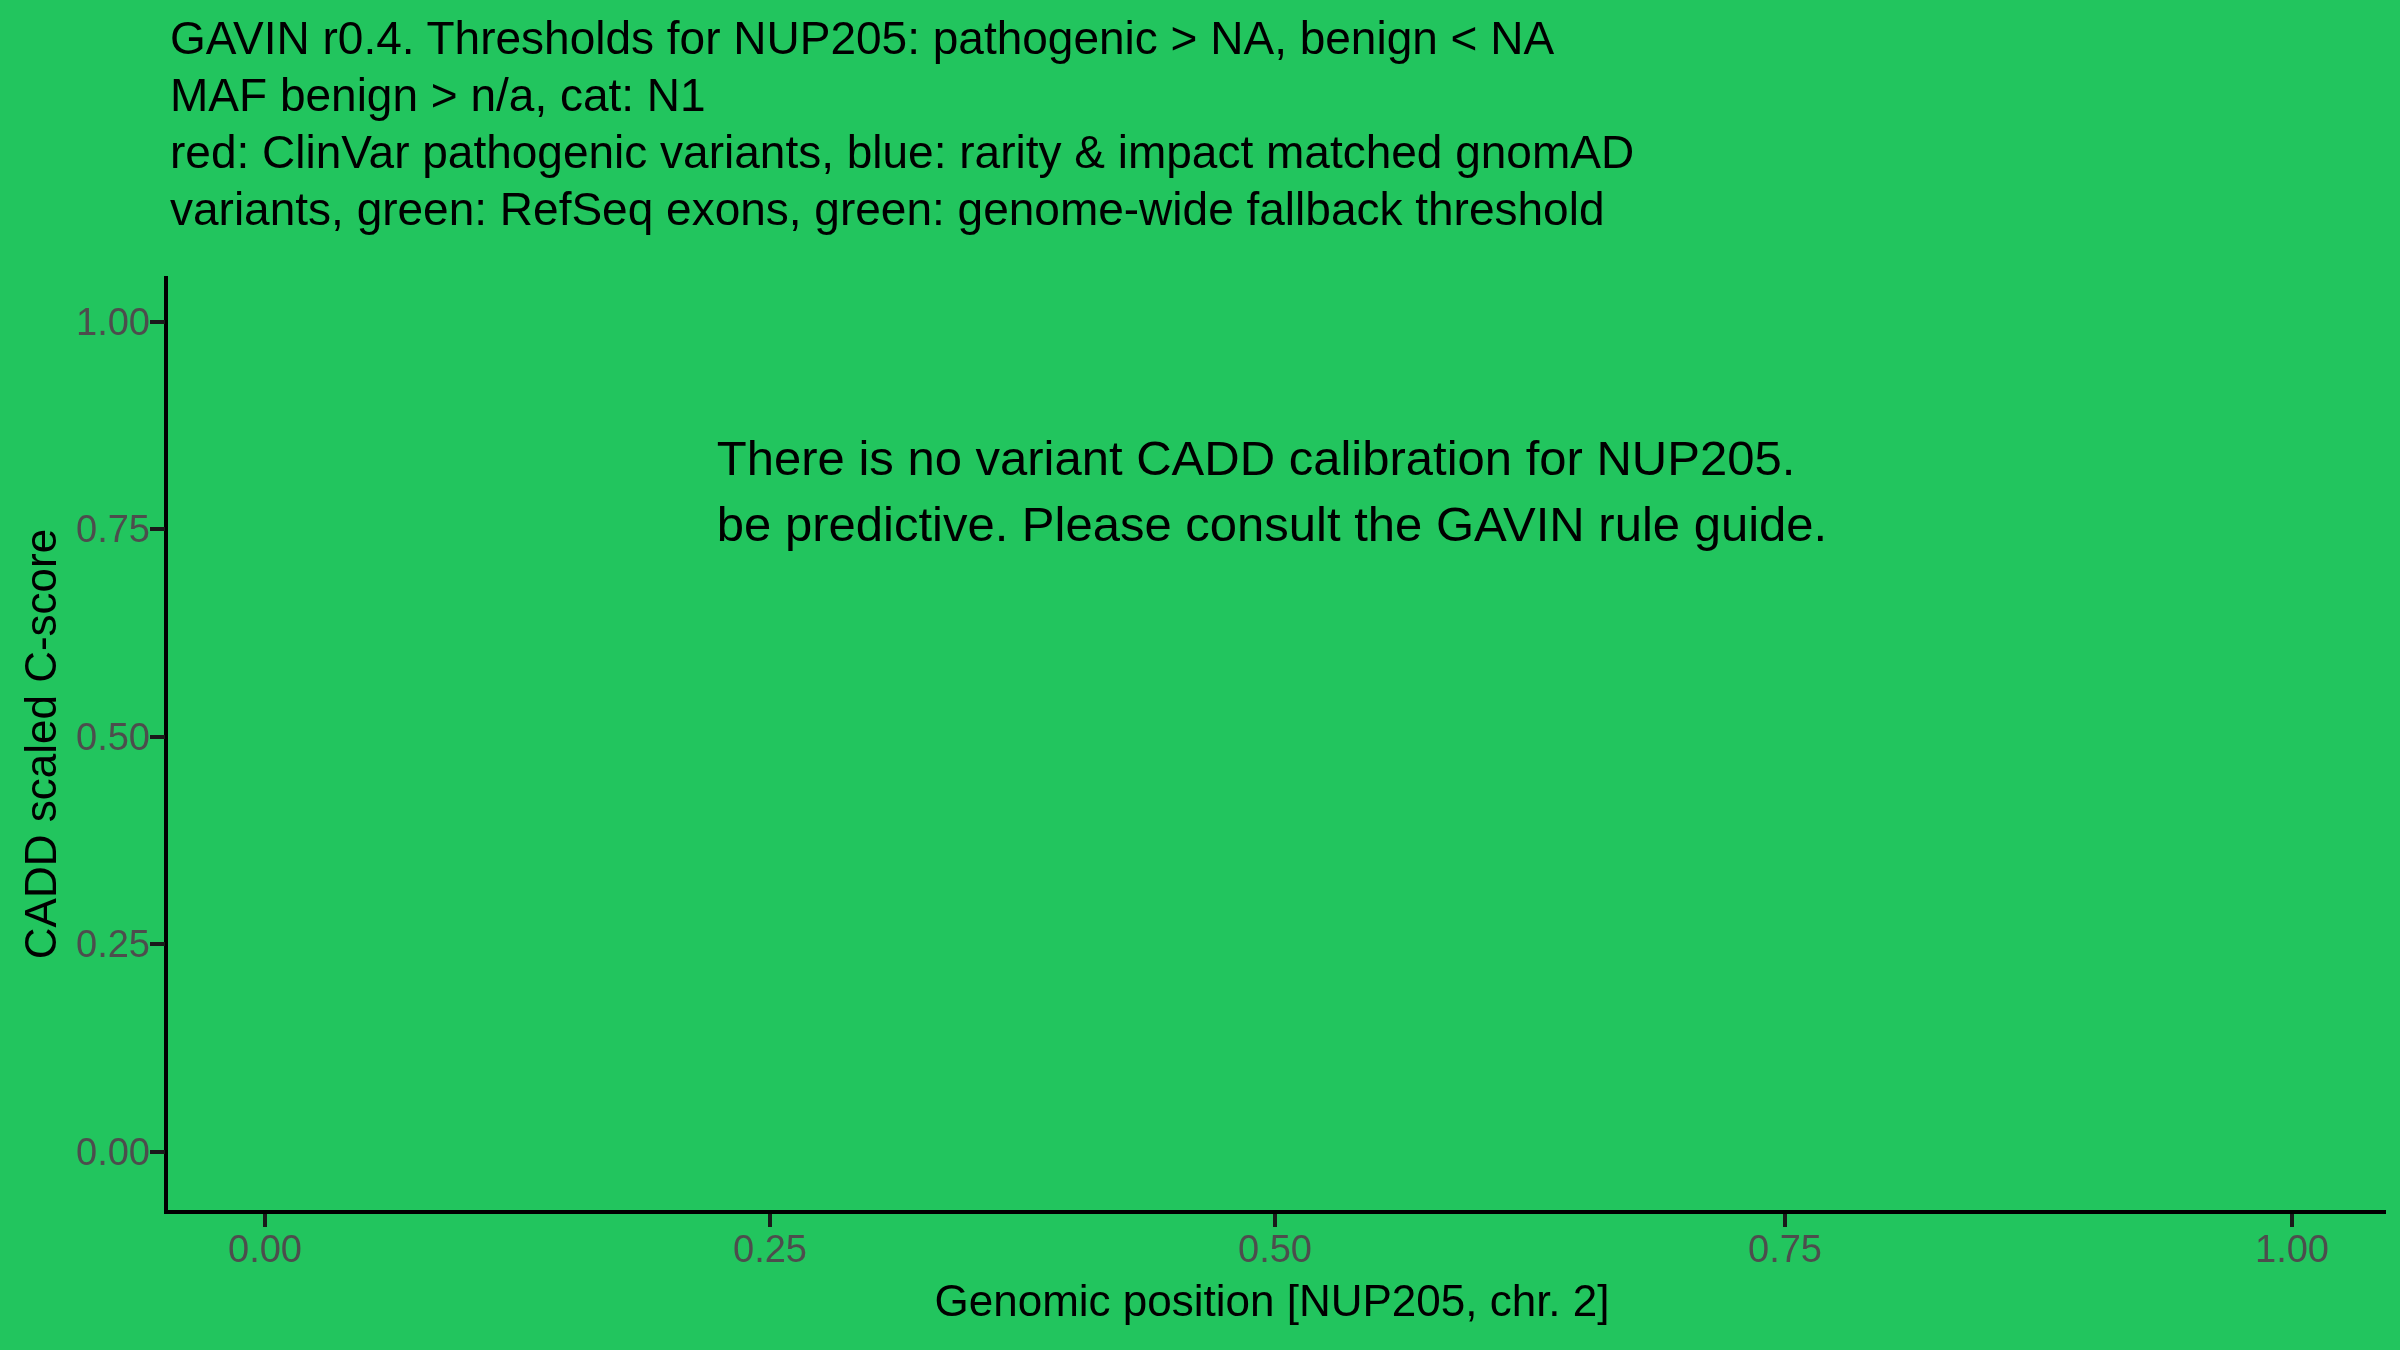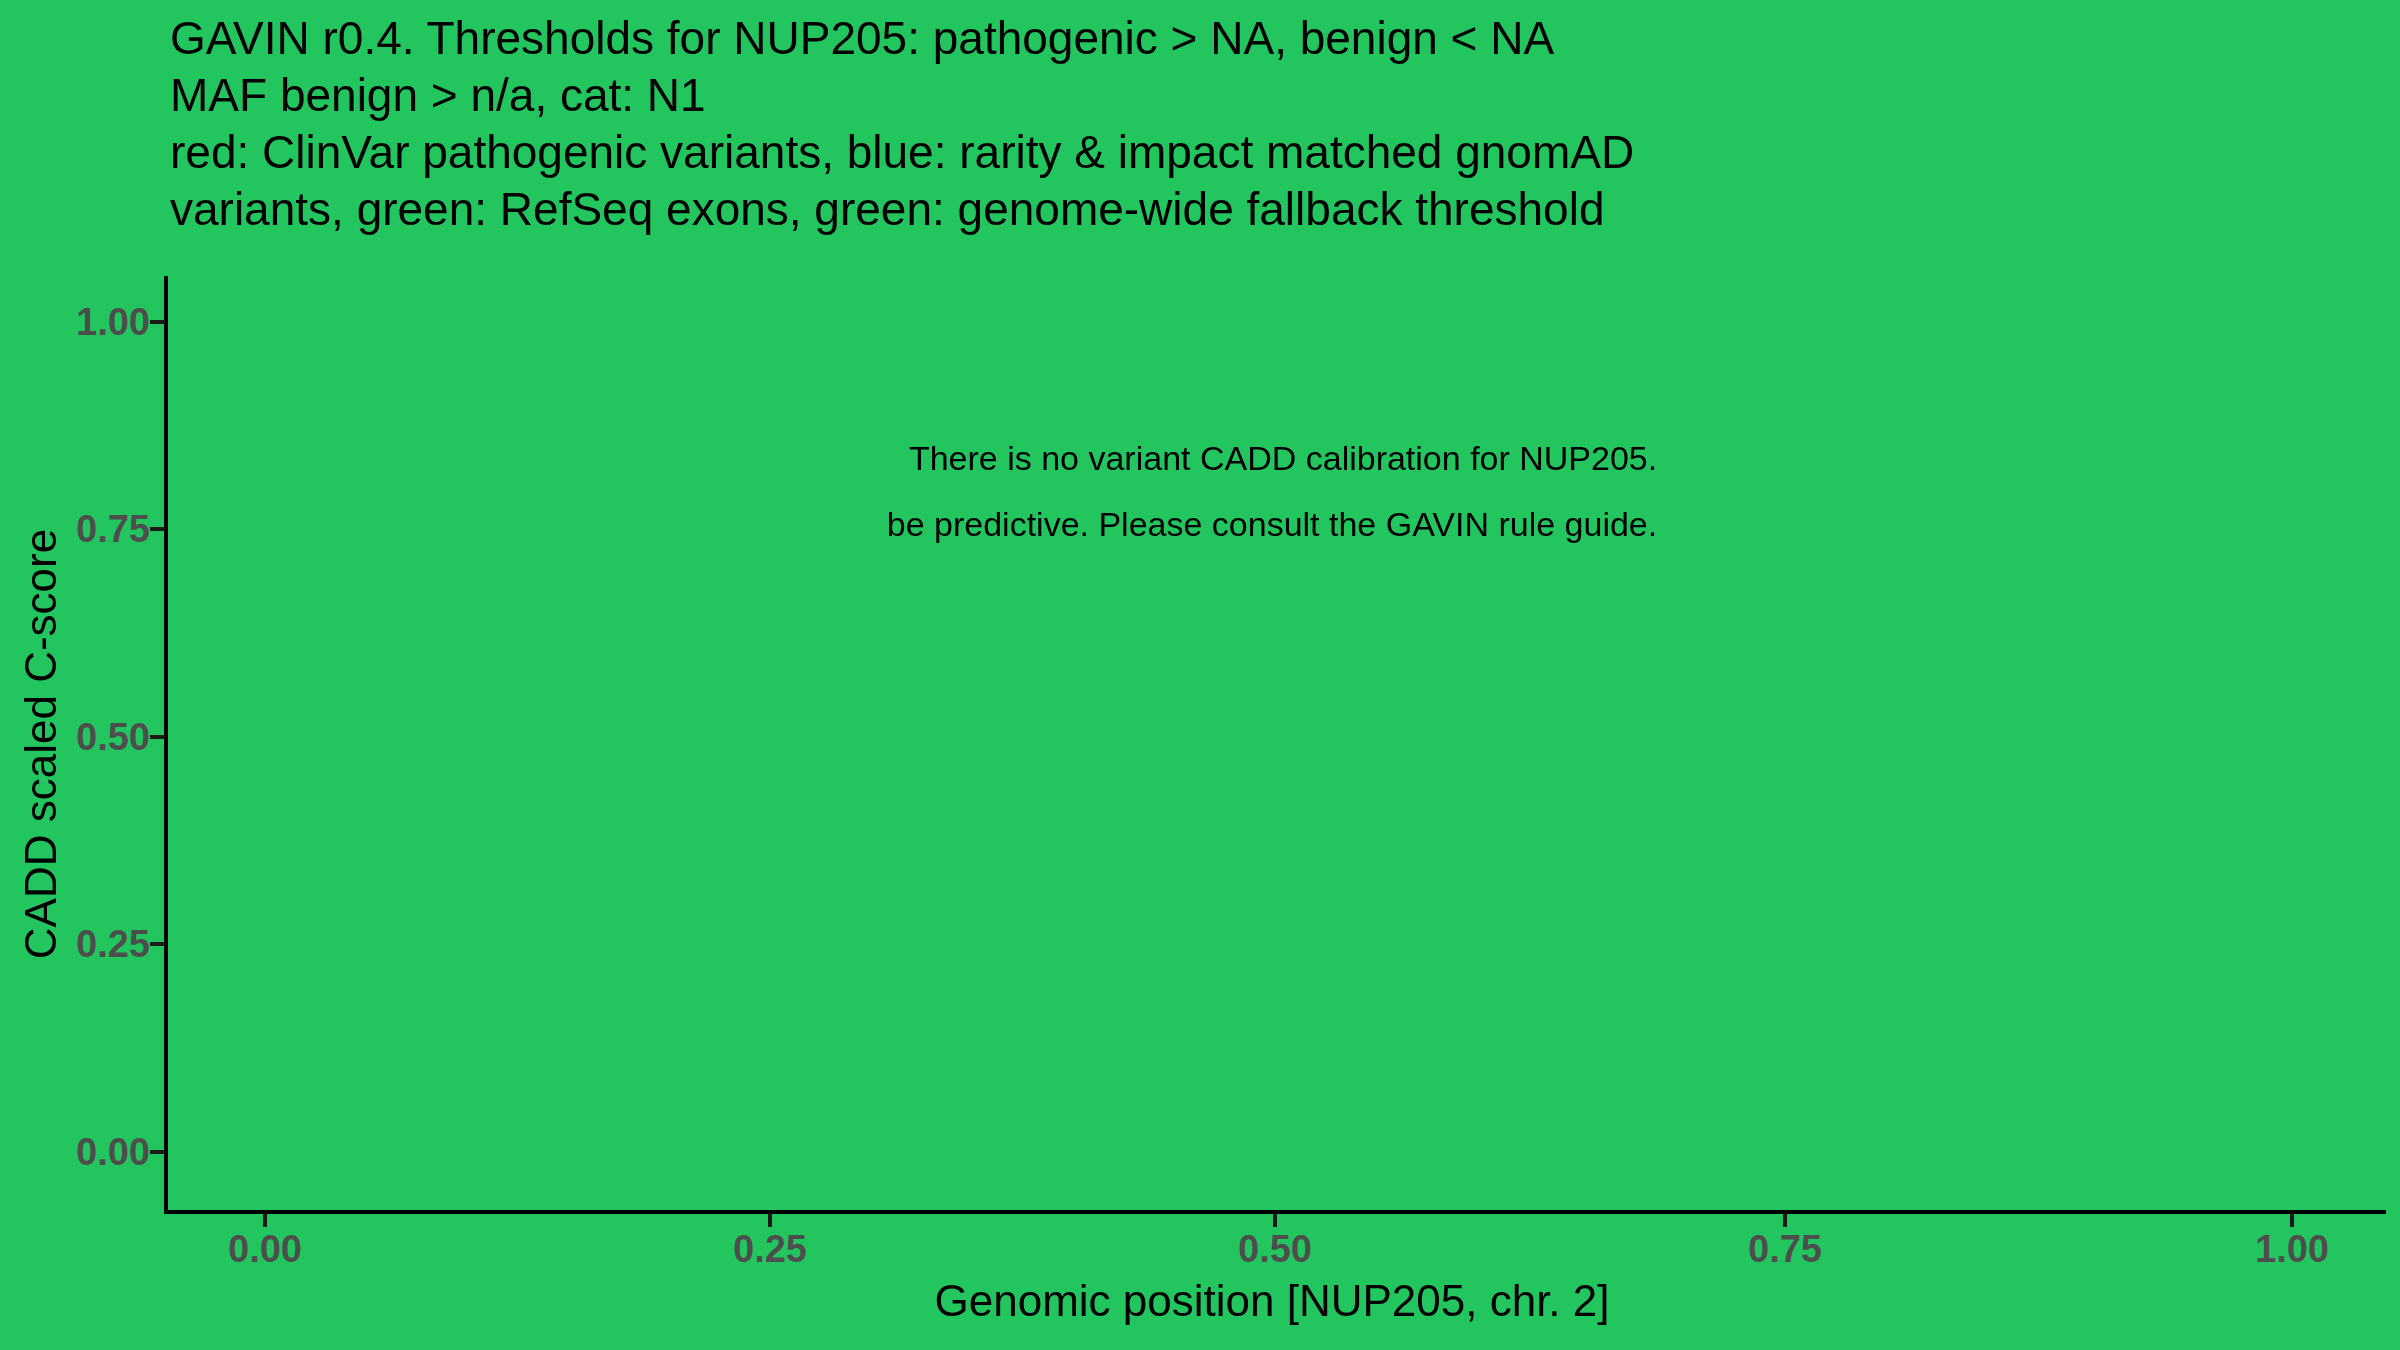--- a/index.html
+++ b/index.html
@@ -43,31 +43,30 @@
   .axis-line.left   { left: 164px; top: 276px; width: 4px;   height: 938px; }
   .axis-line.bottom { left: 164px; top: 1210px; width: 2222px; height: 4px; }
   .tick-mark { position: absolute; background: #1a1a1a; }
   .tick-mark.y { left: 150px; width: 15px; height: 4px; }
   .tick-mark.x { top: 1214px; width: 4px; height: 13px; }
   .tick-label {
     position: absolute;
     font-size: 38px;
     color: #4d4d4d;
     white-space: nowrap;
-    font-weight: bold;
   }
   .tick-label.y { right: 2250px; transform: translateY(-50%); }
   .tick-label.x { top: 1228px; transform: translateX(-50%); }
   .annotation {
     position: absolute;
     left: 1272px;
     top: 425px;
     transform: translateX(-50%);
-    text-align: right;
-    font-size: 34px;
+    text-align: left;
+    font-size: 49px;
     line-height: 66px;
     color: #000000;
     white-space: nowrap;
   }
 </style>
 </head>
 <body>
 
 <div class="canvas">
 

